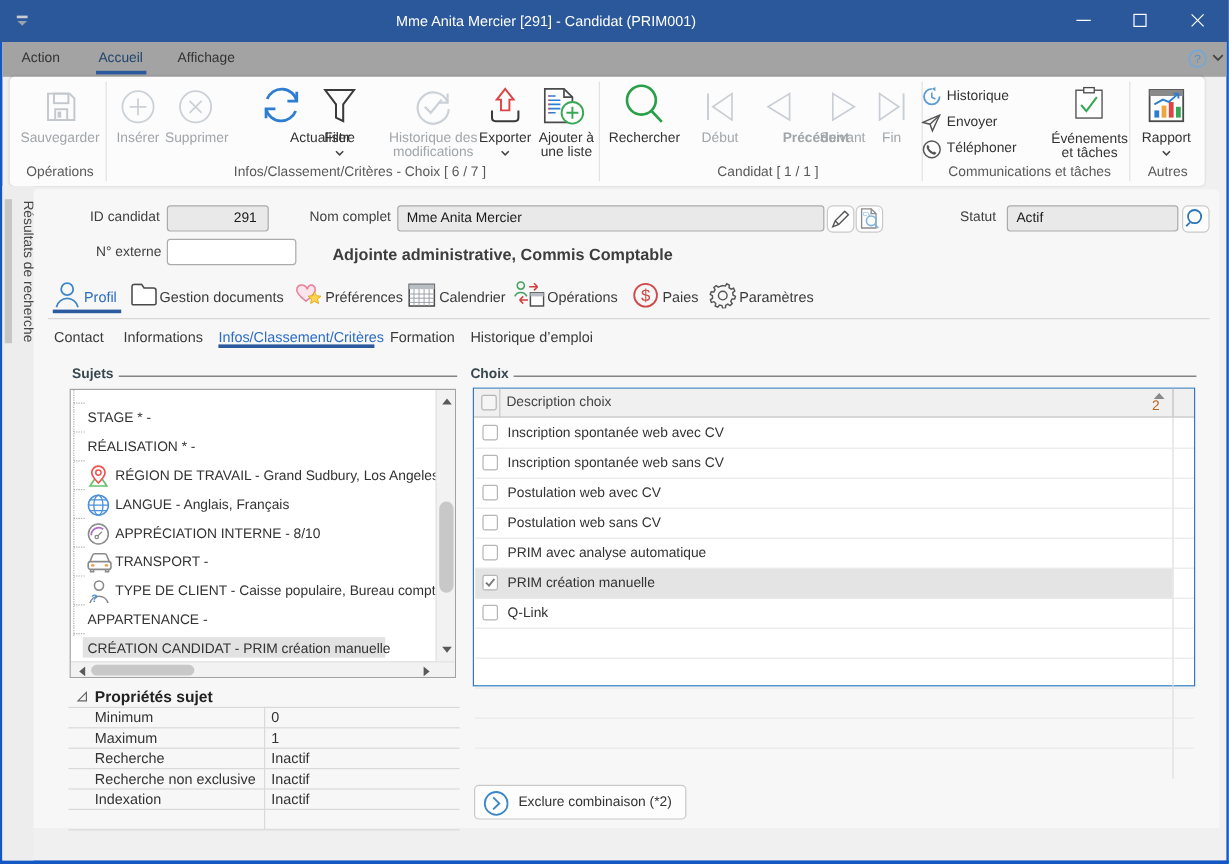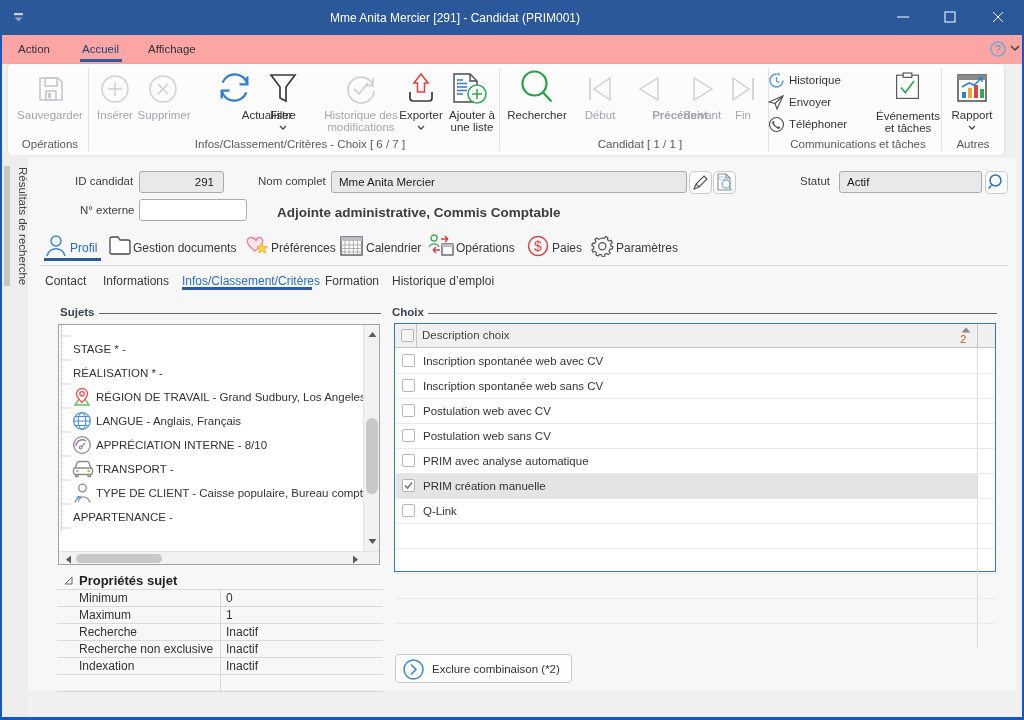--- a/index.html
+++ b/index.html
@@ -8,21 +8,21 @@
   .abs { position:absolute; }
 
   
   #titlebar { left:0; top:0; width:1024px; height:35px; background:#2b589b; }
   #titlebar .ttext { width:100%; text-align:center; top:11px; left:-57px; color:#fff; font-size:12px; }
   #borderL { left:0; top:35px; width:2px; height:684px; background:#1458c4; }
   #borderR { left:1022px; top:35px; width:2px; height:684px; background:#1458c4; }
   #borderB { left:0; top:717px; width:1024px; height:3px; background:#1458c4; }
 
   
-  #menurow { left:2px; top:35px; width:1020px; height:29px; background:#fca5a5; }
+  #menurow { left:2px; top:35px; width:1020px; height:29px; background:#a3a3a3; }
   .menuitem { top:8px; font-size:11.5px; color:#333; }
 
   
   #ribbon { left:8px; top:64px; width:996px; height:91px; background:#fcfcfc; border-radius:4px; box-shadow:0 0 2px rgba(0,0,0,0.15); }
   .rlabel { font-size:11.5px; line-height:11.5px; text-align:center; white-space:nowrap; }
   .rgray { color:#a1a6ab; }
   .rdark { color:#333; }
   .rgroup { font-size:11.5px; color:#595959; text-align:center; top:74px; white-space:nowrap;}
   .rsep { top:4px; width:1px; height:83px; background:#e2e2e2; }
   .chev { width:8px; height:5px; }
@@ -402,20 +402,24 @@
     <svg class="abs" style="left:13px;top:2px" width="20" height="20" viewBox="0 0 20 20">
       <circle cx="10.5" cy="5" r="3.8" fill="none" stroke="#8a8a8a" stroke-width="1.3"></circle>
       <path d="M3 19.5 A7.8 7.8 0 0 1 18 19.5" fill="none" stroke="#8a8a8a" stroke-width="1.3"></path>
       <text x="4" y="19" font-size="9" fill="#4a90d9" font-weight="bold" font-family="Liberation Sans">?</text>
     </svg>
     <span class="abs" style="left:37px;top:6px;">TYPE DE CLIENT - Caisse populaire, Bureau comptables,</span>
   </div>
   <div class="trow" style="top:168px;">
       <span class="abs" style="left:14px;top:6px;">APPARTENANCE -</span>
     </div>
+  <div class="trow" style="top:192px;">
+    <span class="abs" style="left:10px;top:2px;width:252px;height:17px;background:#e2e2e2;"></span>
+    <span class="abs" style="left:14px;top:6px;">CRÉATION CANDIDAT - PRIM création manuelle</span>
+  </div>
 
   <div class="abs" style="right:0;top:0;width:16px;height:226px;background:#f2f2f2;border-left:1px solid #e2e2e2;">
     <svg class="abs" style="left:4px;top:6px" width="9" height="7">
         <path d="M0.5 6 L4.5 1 L8.5 6 Z" fill="#5a5a5a"></path>
       </svg>
     <div class="abs" style="left:2px;top:93px;width:12px;height:76px;background:#c8c8c8;border-radius:6px;"></div>
     <svg class="abs" style="left:4px;bottom:6px" width="9" height="7">
         <path d="M0.5 1 L4.5 6 L8.5 1 Z" fill="#5a5a5a"></path>
       </svg>
   </div>

